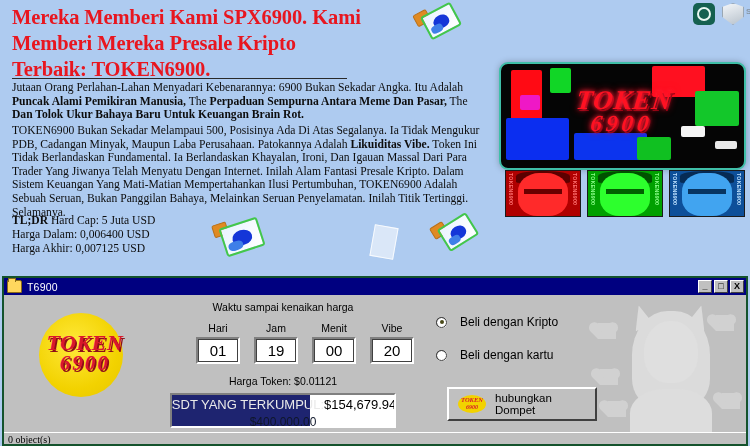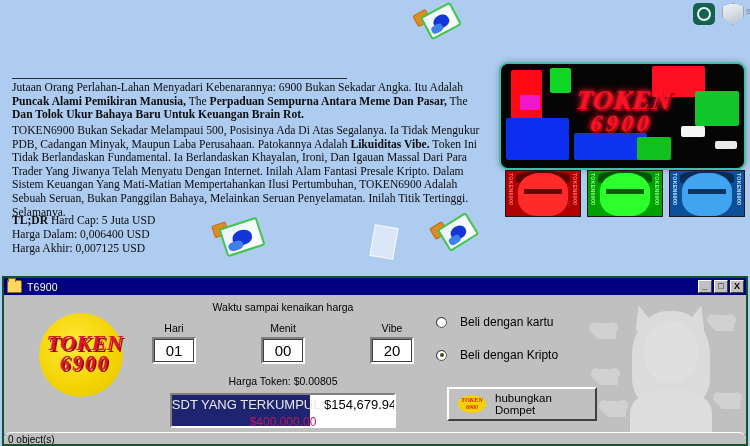--- a/index.html
+++ b/index.html
@@ -143,21 +143,21 @@
     position:absolute;left:0;top:22px;width:128px;text-align:center;
     font-family:"Liberation Serif",serif;font-style:italic;font-weight:bold;
     color:#d9182a;font-size:22px;line-height:20px;
     text-shadow:1.5px 1.5px 0 #8e0d18,-0.5px -0.5px 0 #ff6a74;
     letter-spacing:.5px;
   }
   .coin-txt small{display:block;font-size:21px;letter-spacing:2px;}
 
   .center-col{position:absolute;left:148px;top:6px;width:262px;text-align:center;}
   .ctr-label{font-size:10.5px;color:#000;font-family:"Liberation Sans",sans-serif;}
-  .cd-row{display:flex;justify-content:space-between;gap:14px;margin-top:9px;}
+  .cd-row{display:flex;justify-content:flex-end;gap:14px;margin-top:9px;}
   .cd-cell{width:44px;}
   .cd-name{font-size:10.5px;color:#000;margin-bottom:3px;font-family:"Liberation Sans",sans-serif;}
   .cd-box{
     height:27px;background:#fff;
     border-top:2px solid #808080;border-left:2px solid #808080;
     border-right:2px solid #ffffff;border-bottom:2px solid #ffffff;
     outline:1px solid #404040;outline-offset:-3px;
     display:flex;align-items:center;justify-content:center;
     font-size:15px;color:#000;box-sizing:border-box;font-family:"Liberation Sans",sans-serif;
   }
@@ -169,21 +169,21 @@
     overflow:hidden;box-sizing:content-box;
   }
   .progress .fill{position:absolute;left:0;top:0;bottom:0;background:#1e2470;}
   .progress .ptext{
     position:absolute;left:0;top:0;right:0;bottom:0;
     display:flex;align-items:flex-start;justify-content:center;
     font-size:13px;color:#000;white-space:nowrap;padding-top:2px;box-sizing:border-box;
     font-family:"Liberation Sans",sans-serif;
   }
   .progress .ptext .hl{color:#e9e9e9;}
-  .progress .sub{position:absolute;left:0;right:0;top:20px;text-align:center;font-size:12px;color:#be185d;}
+  .progress .sub{position:absolute;left:0;right:0;top:20px;text-align:center;font-size:12px;color:#0f172a;}
 
   .right-col{position:absolute;left:432px;top:20px;width:200px;}
   .radio-row{display:flex;align-items:center;gap:13px;margin-bottom:19px;}
   .radio{
     width:11px;height:11px;border-radius:50%;background:#fff;
     border-top:1.5px solid #808080;border-left:1.5px solid #808080;
     border-right:1.5px solid #fff;border-bottom:1.5px solid #fff;
     outline:1px solid #404040;outline-offset:-1.5px;
     position:relative;flex:0 0 auto;box-sizing:border-box;
   }
@@ -203,30 +203,30 @@
     font-family:"Liberation Serif",serif;font-style:italic;font-weight:bold;
     font-size:6.5px;line-height:6.5px;color:#d9182a;
   }
   .wallet-logo span small{display:block;font-size:6px;}
   .wallet-text{font-size:11.5px;color:#000;font-family:"Liberation Sans",sans-serif;}
 
   .statusbar{
     position:absolute;left:0;right:0;bottom:0;height:14px;background:#c0c0c0;
     border-top:1.5px solid #ffffff;
     font-size:10px;color:#000;padding:1px 0 0 4px;box-sizing:border-box;
-    font-family:Liberation Sans, sans-serif;
-    border-radius:7px;
+    font-family:Liberation Serif, serif;
   }
   .hrule-blue{position:absolute;left:0;right:0;top:139px;height:2px;background:#6f8fd8;}
 </style>
 </head>
 <body>
 
 <div id="page">
 
+  <div class="hero-title">Mereka Memberi Kami SPX6900. Kami Memberi Mereka Presale Kripto Terbaik: TOKEN6900.</div>
   <div class="rule"></div>
 
   <div class="body-text" id="para1">
     <span>Jutaan Orang Perlahan-Lahan Menyadari Kebenarannya: 6900 Bukan Sekadar Angka. Itu Adalah </span><span class="b">Puncak Alami Pemikiran Manusia,</span><span> The </span><span class="b">Perpaduan Sempurna Antara Meme Dan Pasar,</span><span> The </span><span class="b">Dan Tolok Ukur Bahaya Baru Untuk Keuangan Brain Rot.</span>
   </div>
 
   <div class="body-text" id="para2">
     <span>TOKEN6900 Bukan Sekadar Melampaui 500, Posisinya Ada Di Atas Segalanya. Ia Tidak Mengukur PDB, Cadangan Minyak, Maupun Laba Perusahaan. Patokannya Adalah </span><span class="b">Likuiditas Vibe.</span><span> Token Ini Tidak Berlandaskan Fundamental. Ia Berlandaskan Khayalan, Ironi, Dan Igauan Massal Dari Para Trader Yang Jiwanya Telah Menyatu Dengan Internet. Inilah Alam Fantasi Presale Kripto. Dalam Sistem Keuangan Yang Mati-Matian Mempertahankan Ilusi Pertumbuhan, TOKEN6900 Adalah Sebuah Seruan, Bukan Panggilan Bahaya, Melainkan Seruan Penyelamatan. Inilah Titik Tertinggi. Selamanya.</span>
   </div>
 
@@ -349,47 +349,51 @@
     </div>
 
     <div class="center-col">
       <div class="ctr-label">Waktu sampai kenaikan harga</div>
       <div class="cd-row">
         <div class="cd-cell">
           <div class="cd-name">Hari</div>
           <div class="cd-box">01</div>
         </div>
         <div class="cd-cell">
+          <div class="cd-name">Jam</div>
+          <div class="cd-box">19</div>
+        </div>
+        <div class="cd-cell">
           <div class="cd-name">Menit</div>
           <div class="cd-box">00</div>
         </div>
         <div class="cd-cell">
           <div class="cd-name">Vibe</div>
           <div class="cd-box">20</div>
         </div>
       </div>
-      <div class="price-line">Harga Token: $0.00805</div>
+      <div class="price-line">Harga Token: $0.01121</div>
       <div class="progress">
         <div class="fill" id="progress-fill" style="width: 62%;"></div>
         <div class="ptext">
           <span class="hl">USDT YANG TERKUMPUL:</span>
             <span> $154,679.94 /</span>
         </div>
         <div class="sub">$400,000.00</div>
       </div>
     </div>
 
     <div class="right-col">
       <div class="radio-row">
+        <div class="radio on"></div>
+        <div class="radio-label">Beli dengan Kripto</div>
+      </div>
+      <div class="radio-row">
         <div class="radio"></div>
         <div class="radio-label">Beli dengan kartu</div>
-      </div>
-      <div class="radio-row">
-        <div class="radio on"></div>
-        <div class="radio-label">Beli dengan Kripto</div>
       </div>
     </div>
 
     <div class="wallet-btn">
       <div class="wallet-logo">
         <span>
           <b>TOKEN</b>
           <small>6900</small>
         </span>
       </div>

